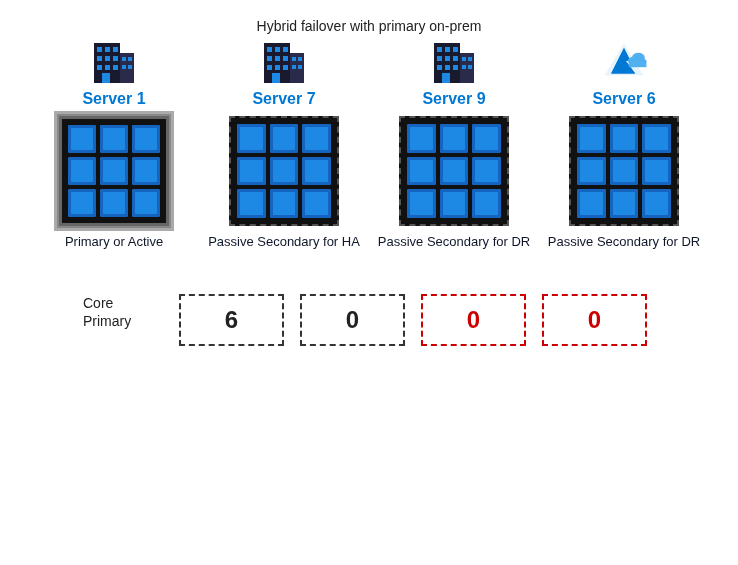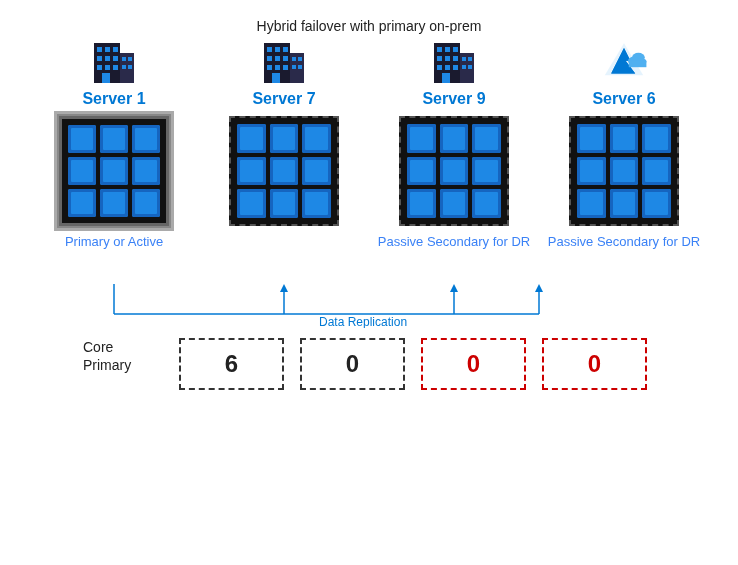--- a/index.html
+++ b/index.html
@@ -105,21 +105,21 @@
     .chip-inner::before {
       content: '';
       position: absolute;
       top: 3px; left: 3px; right: 3px; bottom: 3px;
       background: #1e88e5;
       border-radius: 1px;
     }
 
     .server-desc {
       font-size: 13px;
-      color: #3b82f6;
+      color: #0f172a;
       text-align: center;
       margin-top: 8px;
       line-height: 1.3;
       min-height: 50px;
     }
 
     
     .arrows-row {
       display: flex;
       flex-direction: row;
@@ -305,20 +305,21 @@
         <div class="cpu-chip">
             <div class="chip-inner"></div>
           </div>
         <div class="cpu-chip">
             <div class="chip-inner"></div>
           </div>
         <div class="cpu-chip">
             <div class="chip-inner"></div>
           </div>
       </div>
+      <div class="server-desc">Passive Secondary for HA</div>
     </div>
 
     <div class="server-col">
       <div class="server-icon building-icon">
         <svg viewBox="0 0 44 50" xmlns="http://www.w3.org/2000/svg">
           <rect x="2" y="8" width="26" height="40" fill="#1a1a2e"></rect>
           <rect x="5" y="12" width="5" height="5" fill="#1e88e5"></rect>
           <rect x="13" y="12" width="5" height="5" fill="#1e88e5"></rect>
           <rect x="21" y="12" width="5" height="5" fill="#1e88e5"></rect>
           <rect x="5" y="21" width="5" height="5" fill="#1e88e5"></rect>
@@ -412,41 +413,20 @@
           </div>
         <div class="cpu-chip">
             <div class="chip-inner"></div>
           </div>
       </div>
       <div class="server-desc">Passive Secondary for DR</div>
     </div>
 
   </div>
 
-  <div class="arrows-row">
-    <div class="arrows-container">
-      <svg width="680" height="44" viewBox="0 0 680 44" xmlns="http://www.w3.org/2000/svg">
-
-        <line x1="85" y1="0" x2="85" y2="30" stroke="#0078d4" stroke-width="1.5"></line>
-
-        <line x1="85" y1="30" x2="510" y2="30" stroke="#0078d4" stroke-width="1.5"></line>
-
-        <line x1="255" y1="30" x2="255" y2="5" stroke="#0078d4" stroke-width="1.5"></line>
-        <polygon points="255,0 251,8 259,8" fill="#0078d4"></polygon>
-
-        <line x1="425" y1="30" x2="425" y2="5" stroke="#0078d4" stroke-width="1.5"></line>
-        <polygon points="425,0 421,8 429,8" fill="#0078d4"></polygon>
-
-        <line x1="510" y1="30" x2="510" y2="5" stroke="#0078d4" stroke-width="1.5"></line>
-        <polygon points="510,0 506,8 514,8" fill="#0078d4"></polygon>
-
-        <text x="290" y="42" font-size="12" fill="#0078d4" font-family="Segoe UI, Arial, sans-serif">Data Replication</text>
-      </svg>
-    </div>
-  </div>
 
   <div class="licenses-row">
     <div class="licenses-label">
       <span>Core</span><br>
       <span>Primary</span>
     </div>
 
     <div class="license-box black-dashed">
       <span>6</span>
     </div>

